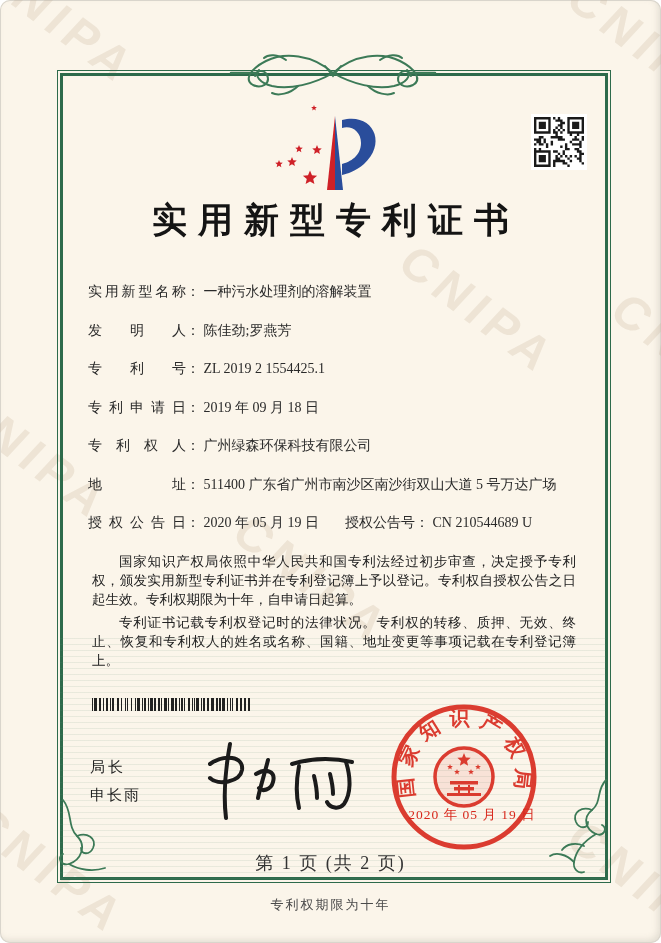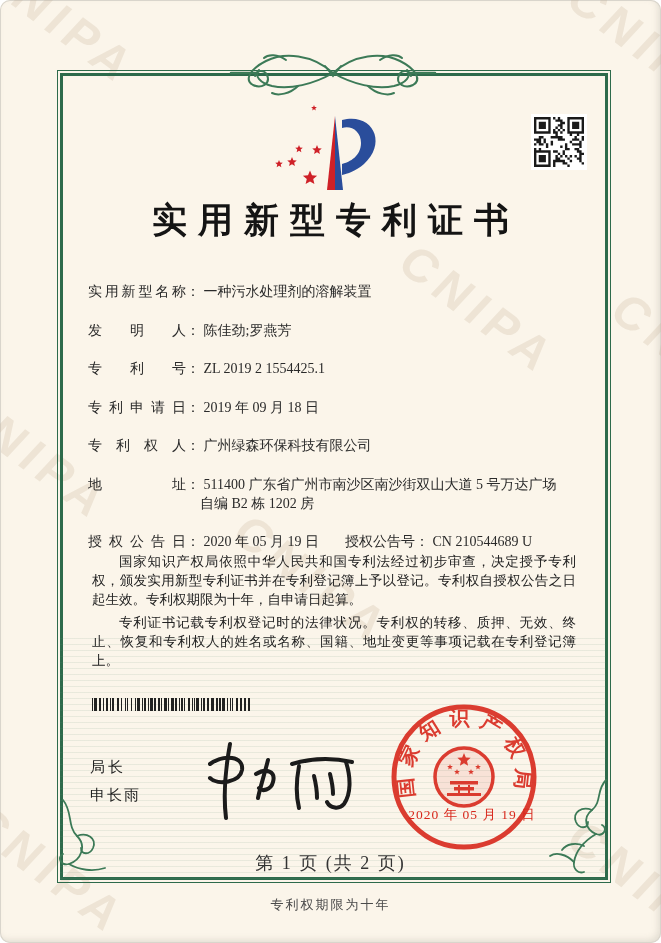--- a/index.html
+++ b/index.html
@@ -152,21 +152,20 @@
       <span class="lbl">专利申请日</span><span class="colon">：</span>
       <span class="val">2019 年 09 月 18 日</span>
     </div>
     <div class="frow">
       <span class="lbl">专利权人</span><span class="colon">：</span>
       <span class="val">广州绿森环保科技有限公司</span>
     </div>
     <div class="frow">
       <span class="lbl">地址</span><span class="colon">：</span>
       <span class="val">511400 广东省广州市南沙区南沙街双山大道 5 号万达广场</span>
-      <div class="val2line">自编 B2 栋 1202 房</div>
     </div>
     <div class="frow">
       <span class="lbl">授权公告日</span><span class="colon">：</span>
       <span class="val">2020 年 05 月 19 日</span>
       <span class="col2">
         <span>授权公告号</span><span>：</span>
         <span>CN 210544689 U</span>
       </span>
     </div>
   </div>

